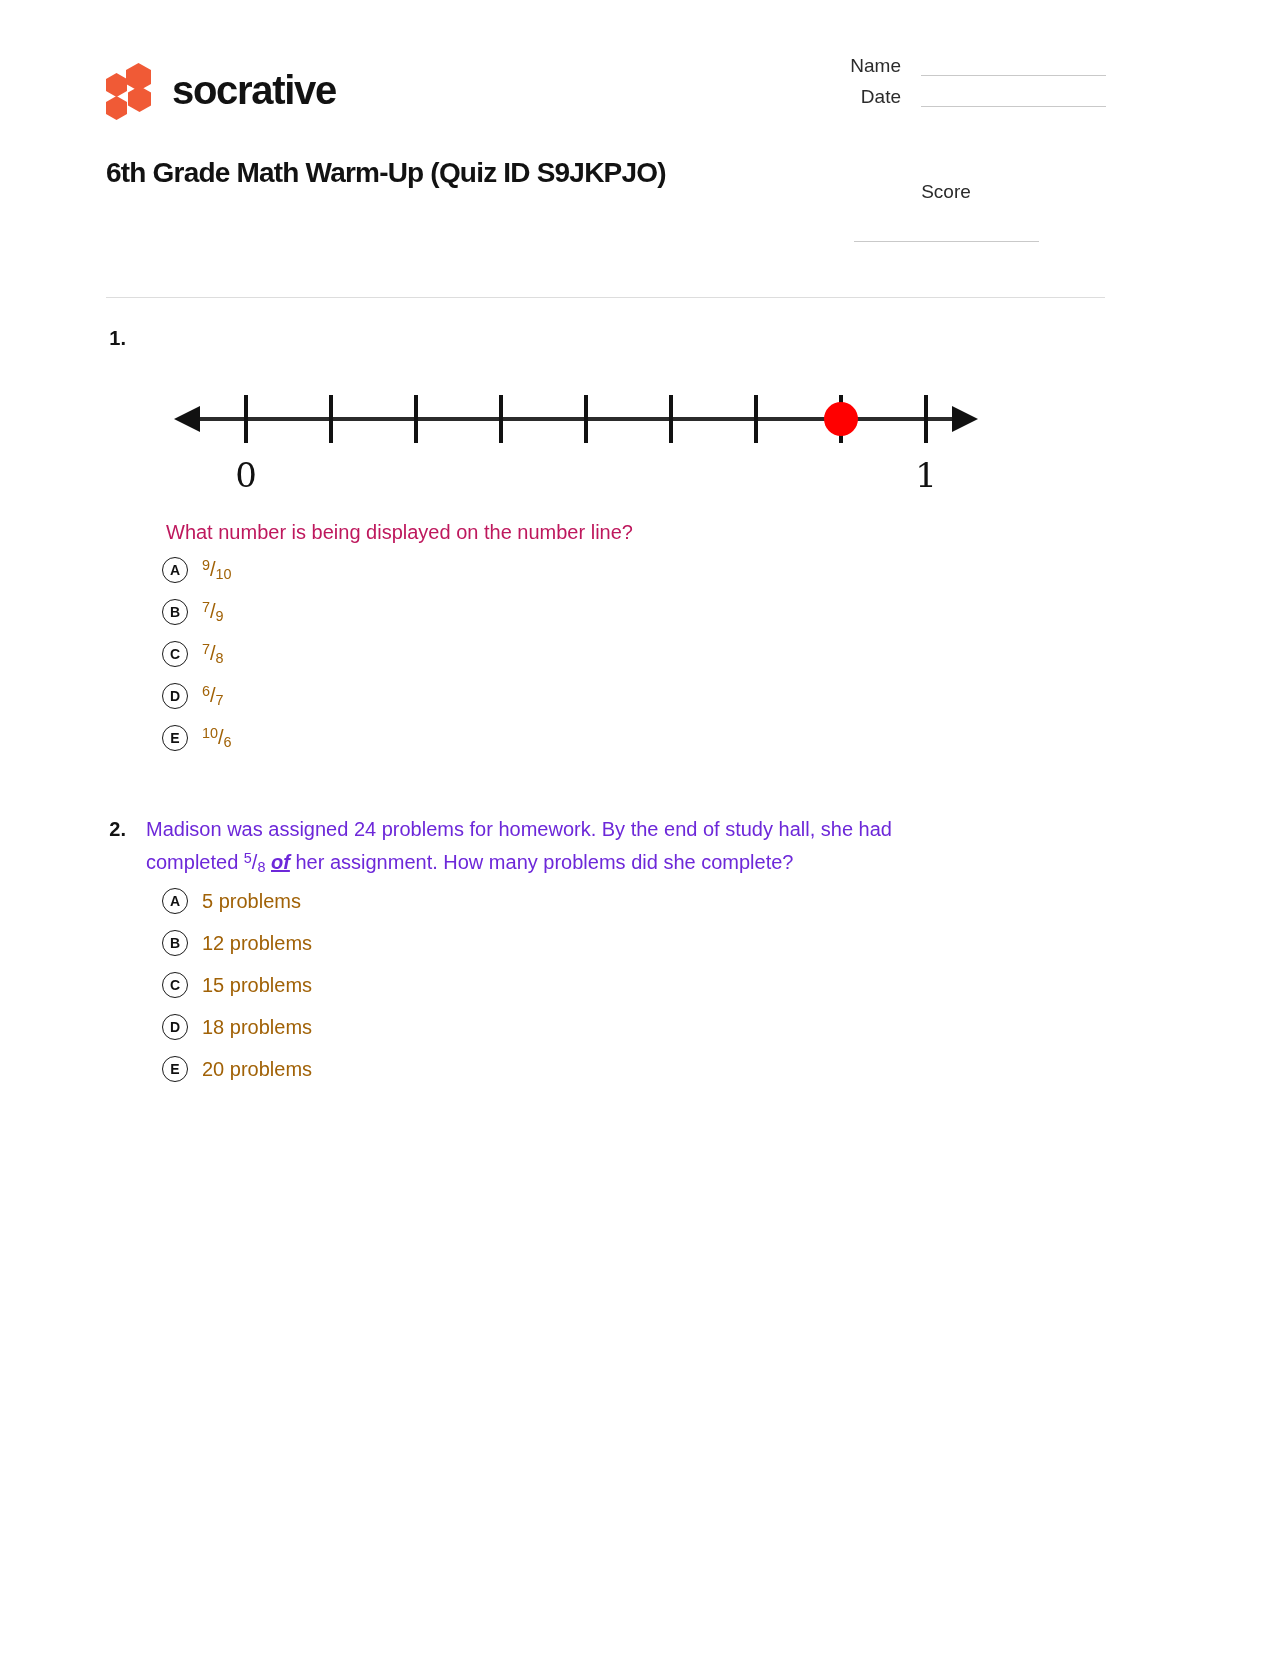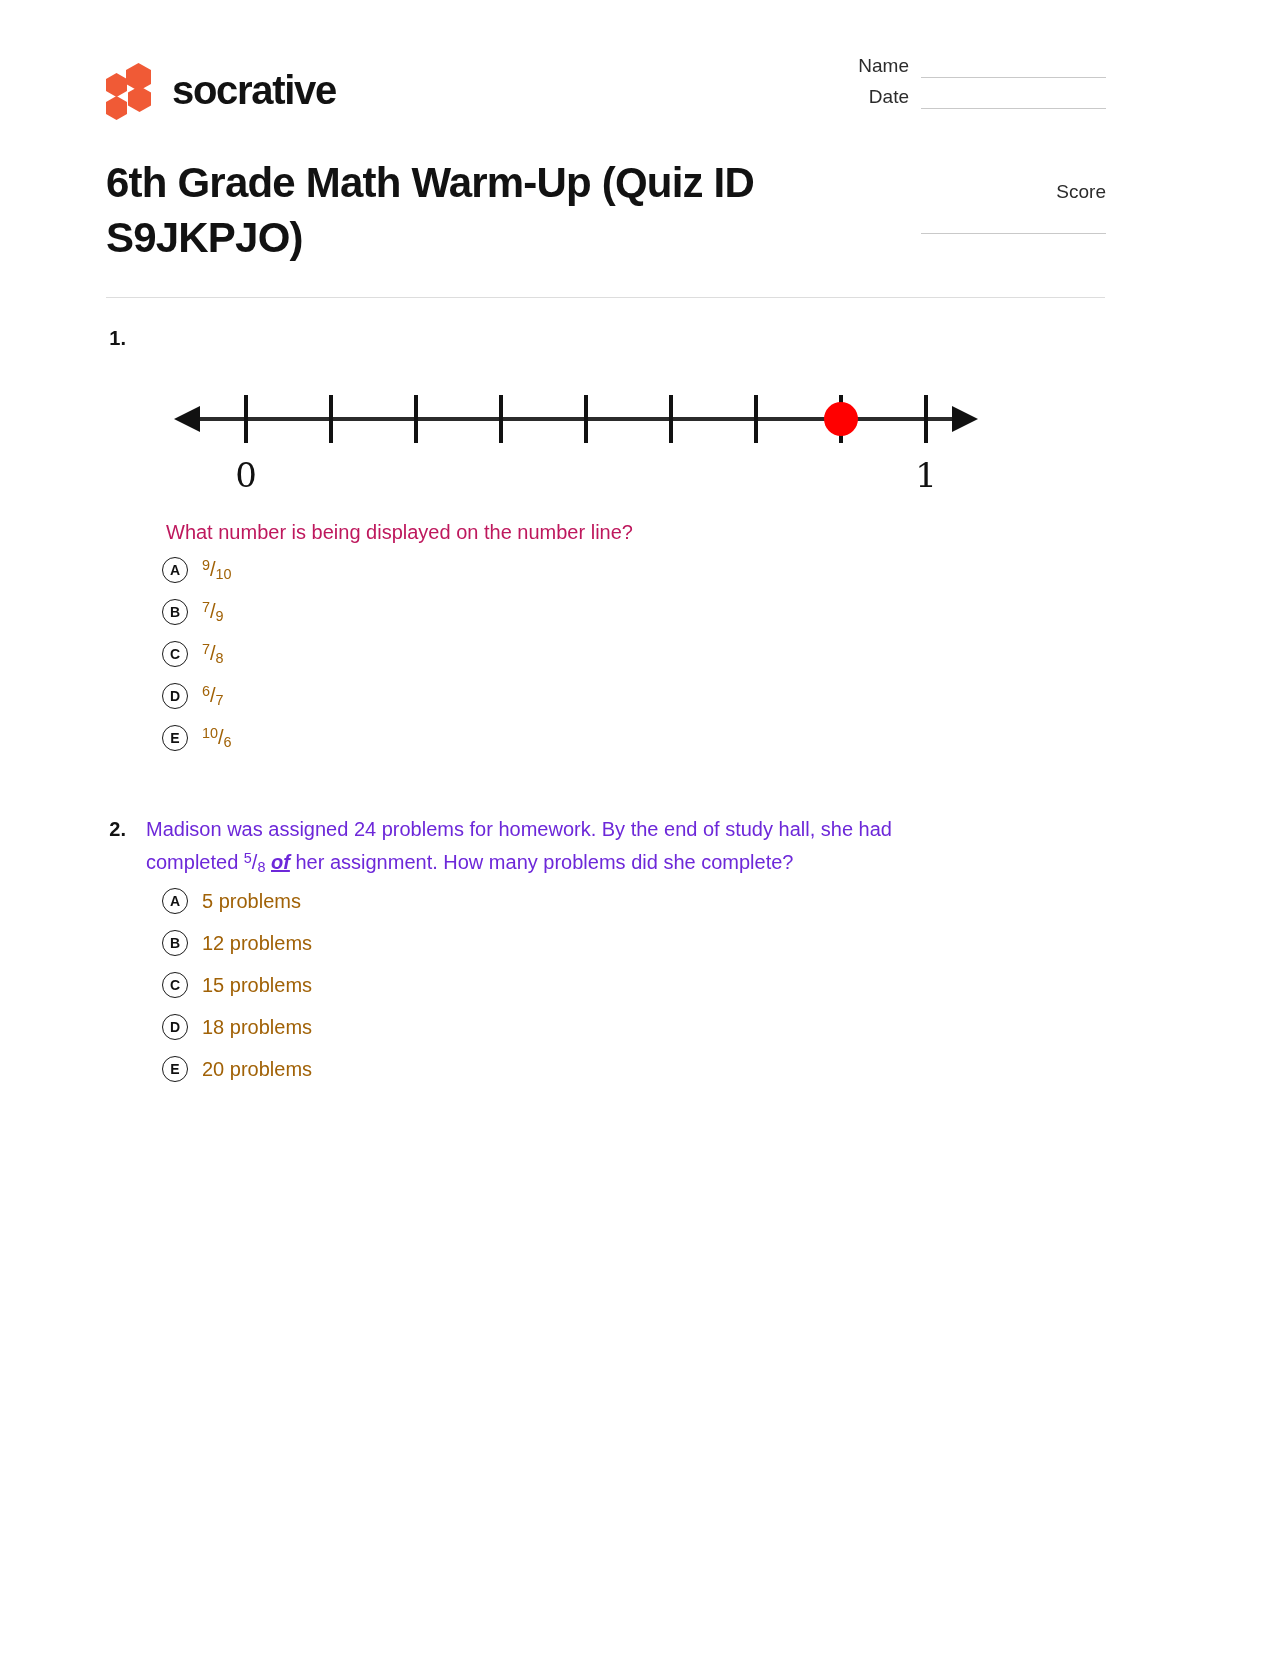--- a/index.html
+++ b/index.html
@@ -61,23 +61,23 @@
   }
 
   .fields {
     position: absolute;
     right: 0;
     top: 0;
     width: 320px;
   }
   .field-row {
     display: flex;
-    align-items: flex-end;
+    align-items: center;
     justify-content: flex-end;
-    gap: 12px;
+    gap: 20px;
     margin-bottom: 8px;
   }
   .field-label {
     font-size: 19px;
     color: #2b2b2b;
     white-space: nowrap;
     line-height: 1.2;
   }
   .field-line {
     width: 185px;
@@ -85,21 +85,21 @@
     height: 19px;
   }
   .field-row.score { margin-top: 72px; flex-direction: column; }
 
   
   .title {
     position: absolute;
     left: 106px;
     top: 155px;
     width: 730px;
-    font-size: 42px;
+    font-size: 28px;
     font-weight: 700;
     letter-spacing: -0.8px;
     line-height: 1.32;
     color: #121212;
   }
 
   .divider {
     position: absolute;
     left: 106px;
     top: 297px;

